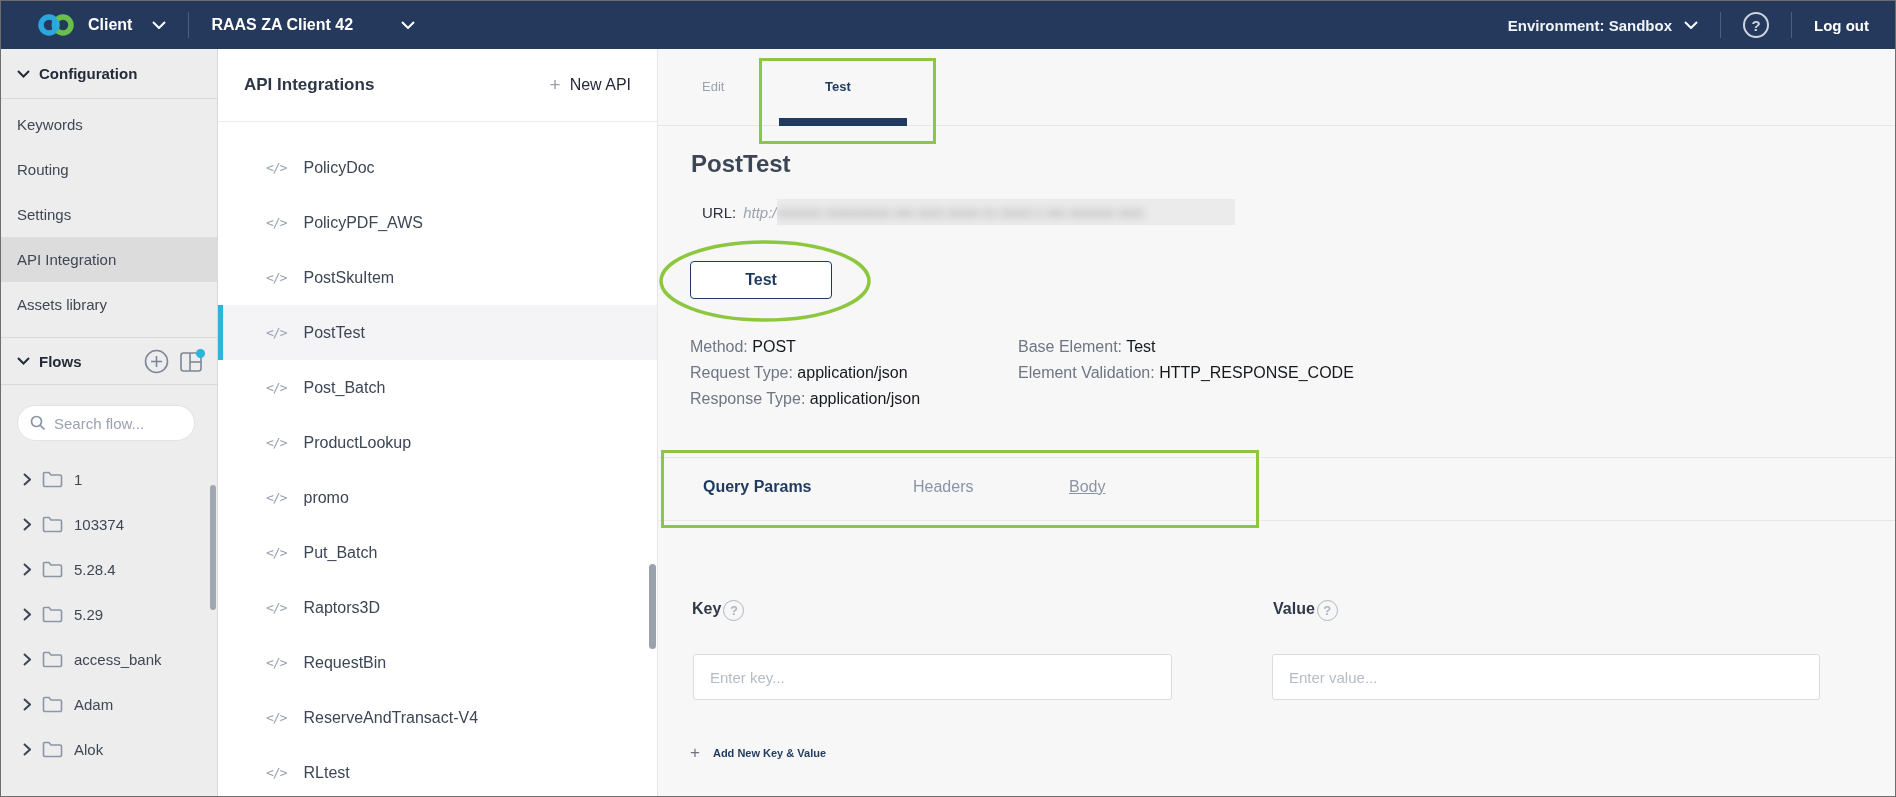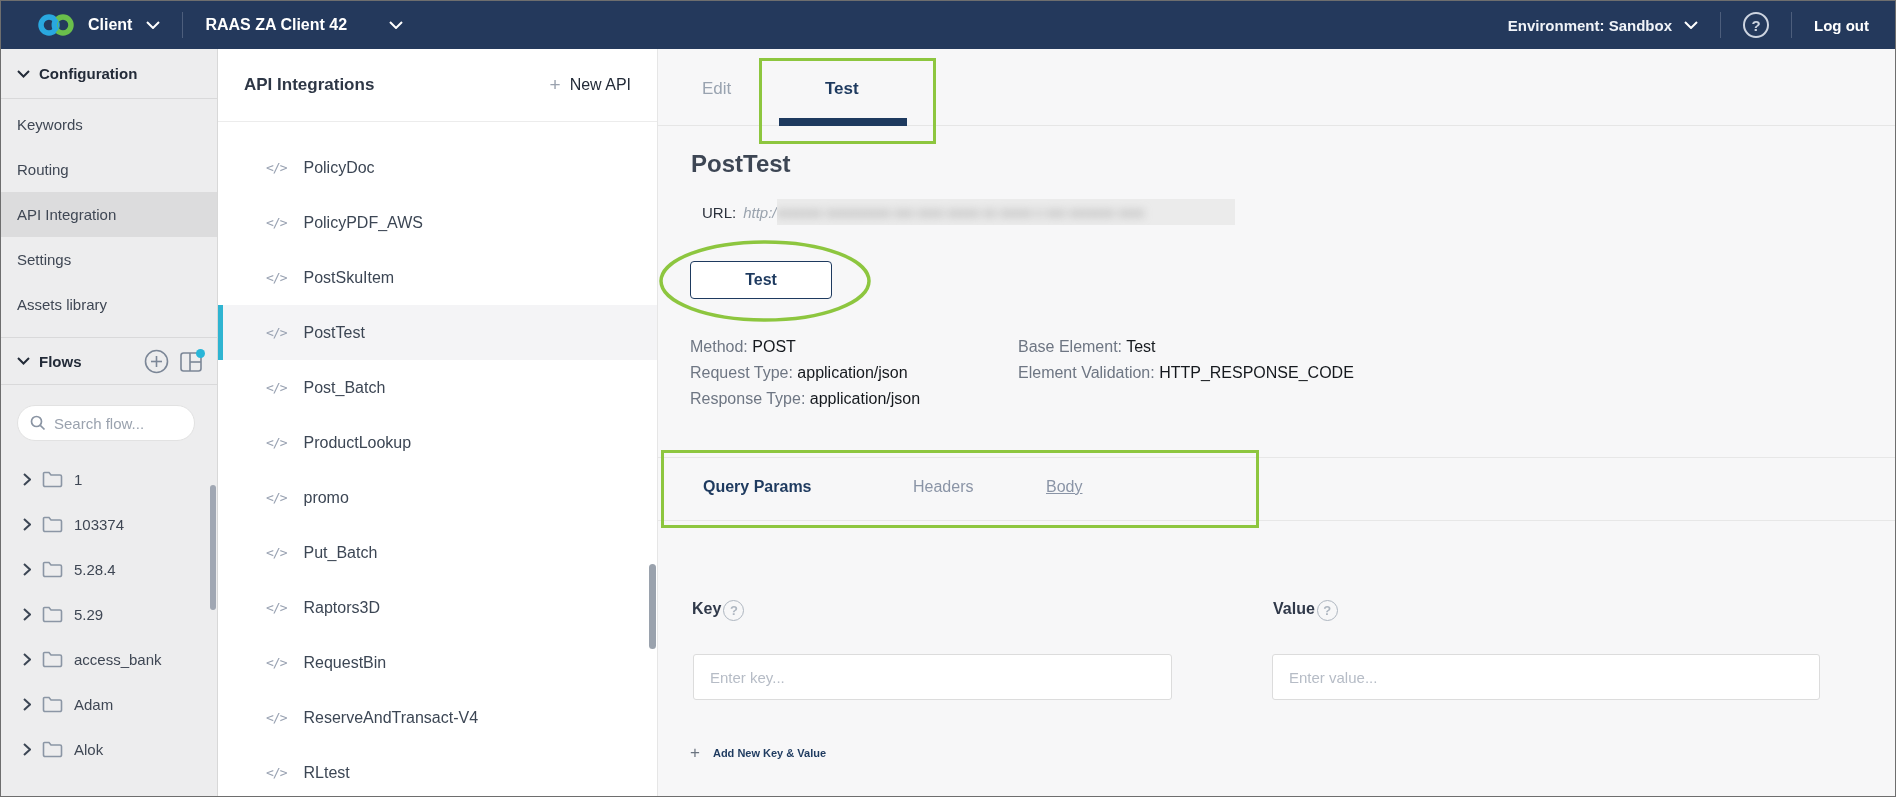--- a/index.html
+++ b/index.html
@@ -2,21 +2,21 @@
 <html><head>
 <meta charset="utf-8">
 <style>
   * { margin:0; padding:0; box-sizing:border-box; }
   html,body { background:#fff; font-family:"Liberation Sans", sans-serif; }
   .window { position:relative; width:1896px; height:797px; border:1px solid #6e6e6e; overflow:hidden; background:#f7f7f8; }
 
   
   .topbar { position:relative; height:48px; background:#24395c; display:flex; align-items:center; justify-content:space-between; padding:0 26px 0 36px; }
   .tb-left, .tb-right { display:flex; align-items:center; height:100%; }
-  .tb-item { color:#fff; font-size:16px; font-weight:bold; display:flex; align-items:center; gap:14px; cursor:pointer; }
+  .tb-item { color:#fff; font-size:16px; font-weight:bold; display:flex; align-items:center; gap:20px; cursor:pointer; }
   .tb-divider { width:1px; height:26px; background:#4d5e7c; margin:0 22px; }
   .chev-down { width:14px; height:8px; }
   .acct { margin-left:24px; }
   .acct .chev-down { margin-left:28px; }
   .env-label { color:#f0f3f8; font-size:15px; font-weight:bold; display:flex; align-items:center; gap:12px; cursor:pointer; }
   .help-circle { width:26px; height:26px; border:2px solid #cdd4e0; border-radius:50%; color:#cdd4e0; font-size:15px; font-weight:bold; display:flex; align-items:center; justify-content:center; cursor:pointer; }
   .logout { color:#fff; font-size:15px; font-weight:bold; cursor:pointer; }
 
   .app-body { display:flex; height:749px; }
 
@@ -46,21 +46,21 @@
   .api-list { padding-top:18px; }
   .api-row { position:relative; height:55px; display:flex; align-items:center; padding-left:48px; gap:17px; font-size:16px; color:#3c4654; cursor:pointer; }
   .api-row.selected { background:#f4f4f6; }
   .api-row.selected::before { content:""; position:absolute; left:0; top:0; width:5px; height:100%; background:#2fb4d1; }
   .code-icon { color:#99a2b2; font-size:13px; letter-spacing:-1px; font-family:"DejaVu Sans Mono",monospace; }
   .panel-thumb { position:absolute; right:1px; top:515px; width:7px; height:85px; background:#9aa2ad; border-radius:4px; }
 
   
   .main { position:relative; flex:1; background:#f7f7f8; overflow:hidden; }
   .tabs-row { position:absolute; left:0; top:0; width:100%; height:77px; border-bottom:1px solid #e6e6e6; }
-  .tab { position:absolute; top:30px; font-size:17px; cursor:pointer; }
+  .tab { position:absolute; top:30px; font-size:13px; cursor:pointer; }
   .tab-edit { left:44px; color:#99a3b0; }
   .tab-test { left:167px; color:#1e3a5f; font-weight:bold; }
   .tab-underline { position:absolute; left:121px; top:69px; width:128px; height:8px; background:#1e3a5f; }
   .anno { position:absolute; border:3px solid #8dc63f; background:transparent; pointer-events:none; }
   .anno-test-tab { left:101px; top:9px; width:177px; height:86px; }
   .anno-subtabs { left:3px; top:401px; width:598px; height:78px; }
 
   .page-title { position:absolute; left:33px; top:101px; font-size:24px; color:#3d4654; }
   .url-row { position:absolute; left:33px; top:150px; display:flex; align-items:center; font-size:15px;margin-left:11px; }
   .url-label { color:#2b313c; }
@@ -73,21 +73,21 @@
 
   .details { position:absolute; top:285px; font-size:16px; line-height:26px; }
   .details.col1 { left:32px; }
   .details.col2 { left:360px; }
   .details .lab { color:#6e7683; }
   .details .val { color:#15191e; }
 
   .subtabs-bar { position:absolute; left:0; top:408px; width:100%; height:64px; border-top:1px solid #e7e7e7; border-bottom:1px solid #e7e7e7; }
   .subtab { position:absolute; top:20px; font-size:16px; cursor:pointer; color:#8a94a6; }
   .subtab.active { color:#1e3a5f; font-weight:bold; }
-  .subtab-qp { left:45px; } .subtab-h { left:255px; } .subtab-b { left:388px;text-decoration:underline; }
+  .subtab-qp { left:45px; } .subtab-h { left:255px; } .subtab-b { left:411px;text-decoration:underline; }
 
   .field-label { position:absolute; top:551px; display:flex; align-items:flex-start; gap:2px; font-size:16px; font-weight:bold; color:#30394a; }
   .fl-key { left:34px; } .fl-value { left:615px; }
   .q-circle { width:21px; height:21px; border:1.5px solid #aeb6c0; border-radius:50%; color:#aeb6c0; font-size:13px; font-weight:bold; display:flex; align-items:center; justify-content:center; cursor:pointer; }
   .kv-input { position:absolute; top:605px; height:46px; background:#fff; border:1px solid #dcdcdc; border-radius:3px; padding:0 16px; font-size:15px; color:#3f4754; outline:none; font-family:"Liberation Sans",sans-serif; }
   .kv-input::placeholder { color:#b6bcc6; }
   .in-key { left:35px; width:479px; } .in-value { left:614px; width:548px; }
   .add-kv { position:absolute; left:32px; top:694px; display:flex; align-items:center; gap:13px; cursor:pointer; }
   .add-kv .plus { color:#6b7480; font-size:17px; }
   .add-kv .lbl { color:#1e3a5f; font-size:11px; font-weight:bold; }
@@ -140,22 +140,22 @@
       <div class="side-sec-head">
         <svg width="13" height="8" viewBox="0 0 13 8">
             <polyline points="1,1 6.5,6.5 12,1" fill="none" stroke="#232b38" stroke-width="2"></polyline>
           </svg>
         <span>Configuration</span>
       </div>
       <div class="side-div"></div>
       <div class="side-items">
         <div class="side-item">Keywords</div>
         <div class="side-item">Routing</div>
+        <div class="side-item">Settings</div>
         <div class="side-item active">API Integration</div>
-        <div class="side-item">Settings</div>
         <div class="side-item">Assets library</div>
       </div>
       <div class="side-div" style="margin-top:10px;"></div>
       <div class="flows-head" style="margin-top:0;">
         <svg width="13" height="8" viewBox="0 0 13 8">
             <polyline points="1,1 6.5,6.5 12,1" fill="none" stroke="#232b38" stroke-width="2"></polyline>
           </svg>
         <span>Flows</span>
         <span class="flows-icons">
           <svg width="25" height="25" viewBox="0 0 25 25">

